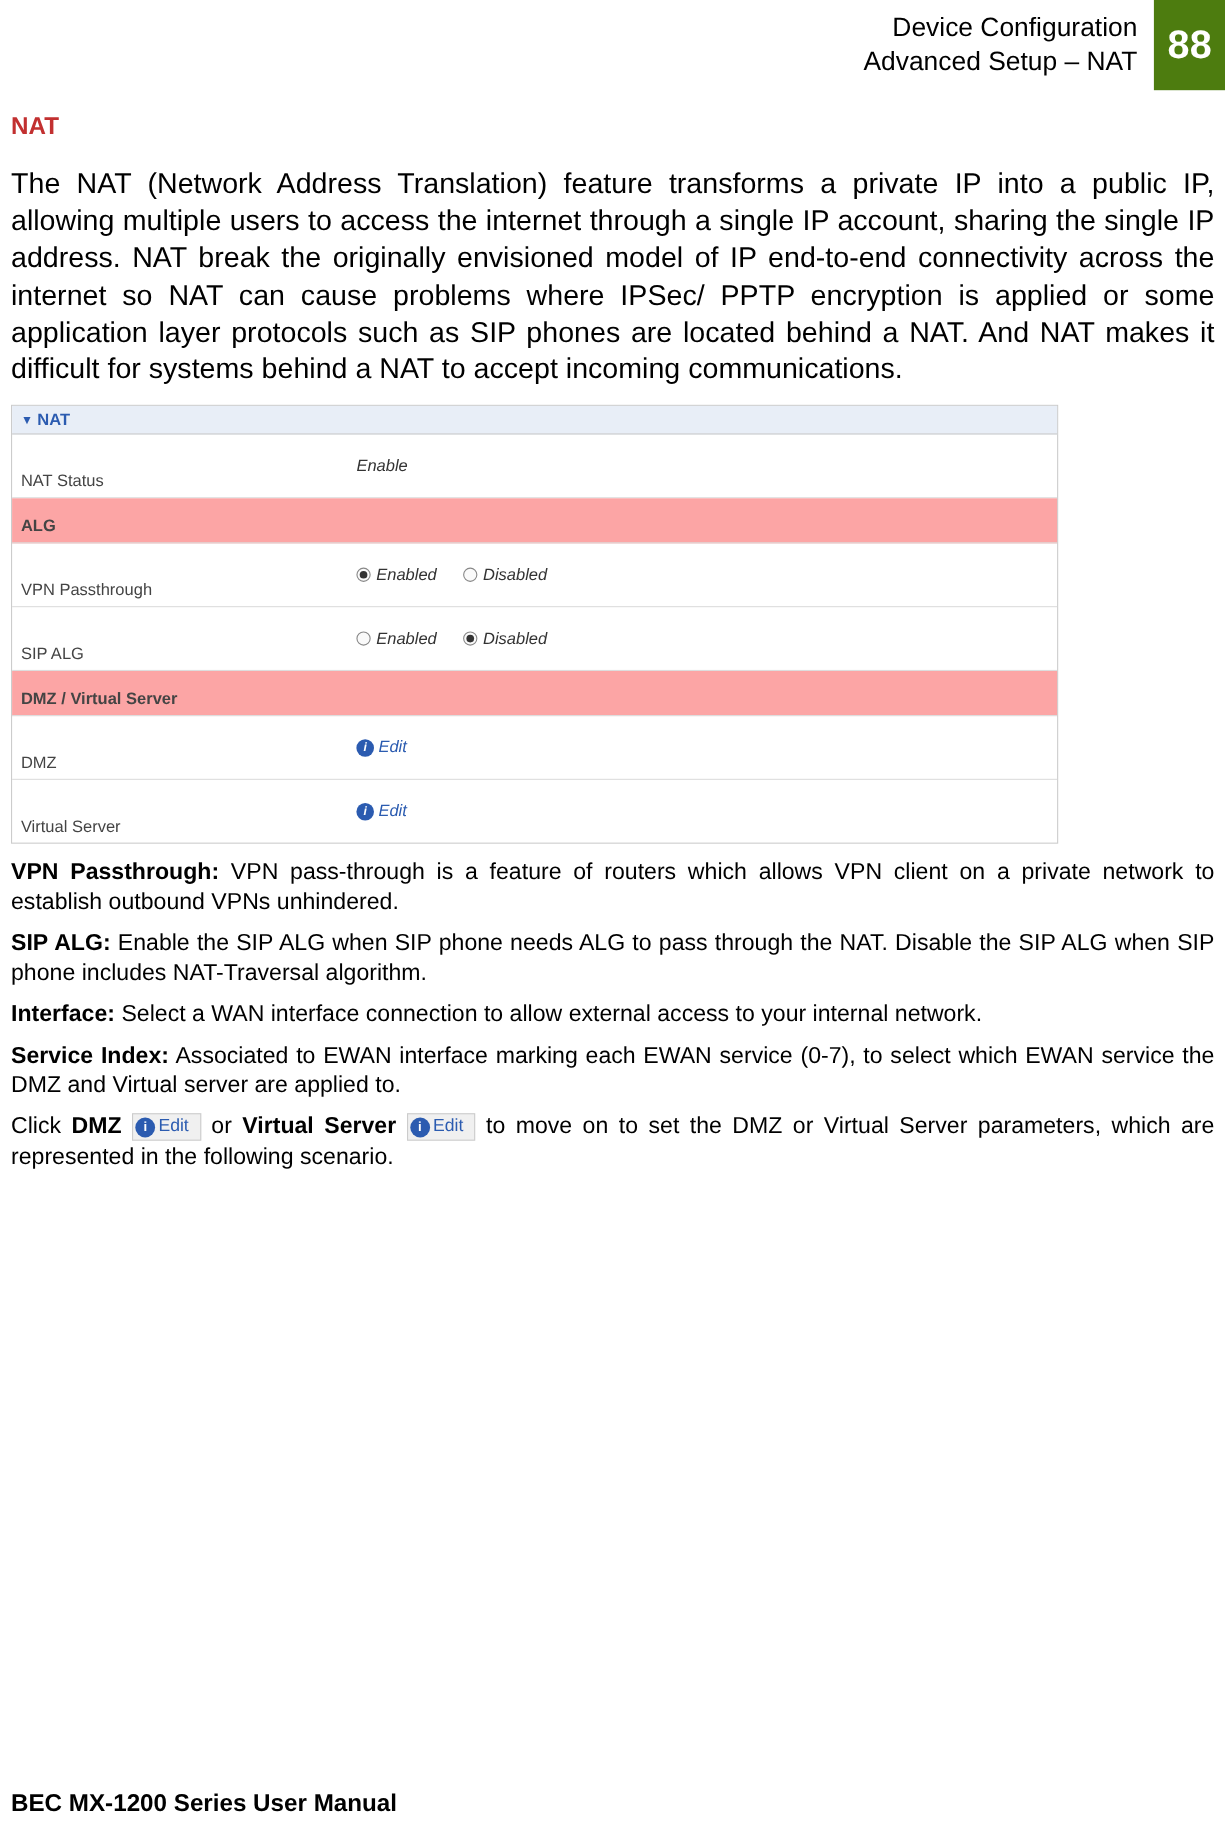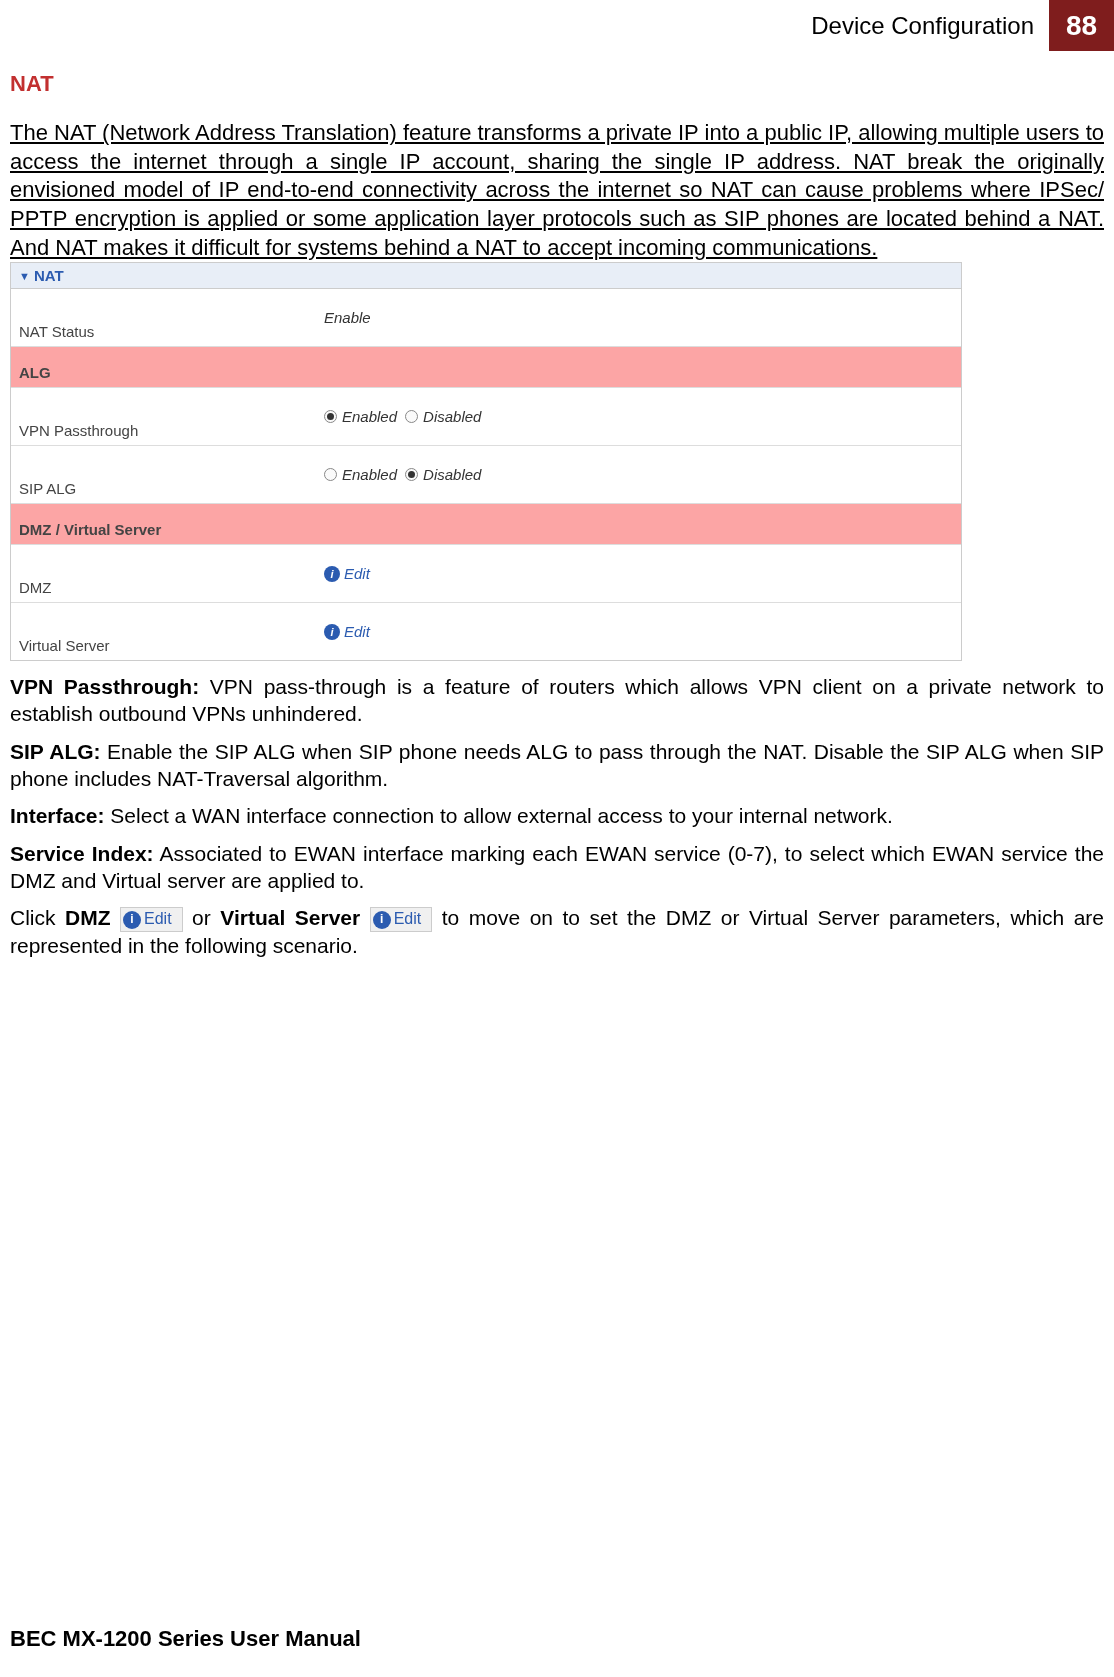--- a/index.html
+++ b/index.html
@@ -19,43 +19,43 @@
       margin-bottom: 20px;
     }
     .header-text {
       text-align: right;
       padding: 10px 15px 10px 0;
       font-weight: normal;
       font-size: 24px;
       line-height: 1.3;
     }
     .page-number {
-      background: #7f1d1d;
+      background: #4d7c0f;
       color: #fff;
       width: 65px;
       display: flex;
       align-items: center;
       justify-content: center;
-      font-size: 28px;
+      font-size: 36px;
       font-weight: bold;
     }
     .content {
       padding: 0 10px 0 10px;
     }
     .section-title {
       color: #c23030;
       font-weight: bold;
       font-size: 22px;
       margin-bottom: 22px;
     }
     .intro-text {
-      font-size: 22px;
+      font-size: 26px;
       line-height: 1.3;
       text-align: justify;
-      text-decoration: underline;
+      margin-bottom: 15px;
     }
     .screenshot {
       border: 1px solid #ccc;
       width: 952px;
       margin-bottom: 12px;
       font-size: 15px;
     }
     .panel-header {
       background: #e8eef7;
       color: #2b5bb0;
@@ -91,21 +91,21 @@
       font-style: italic;
     }
     .section-row {
       background: #fca5a5;
       font-weight: bold;
       color: #333;
     }
     .radio-group {
       display: flex;
       align-items: center;
-      gap: 8px;
+      gap: 24px;
     }
     .radio-group label {
       display: flex;
       align-items: center;
       gap: 5px;
     }
     .radio-circle {
       display: inline-block;
       width: 13px;
       height: 13px;
@@ -185,20 +185,21 @@
       font-weight: bold;
       font-size: 22px;
     }
   </style>
 </head>
 <body>
 
 <div class="header">
   <div class="header-text">
     <div>Device Configuration</div>
+    <div>Advanced Setup – NAT</div>
   </div>
   <div class="page-number">88</div>
 </div>
 
 <div class="content">
   <div class="section-title">NAT</div>
 
   <div class="intro-text">The NAT (Network Address Translation) feature transforms a private IP into a public IP, allowing multiple users to access the internet through a single IP account, sharing the single IP address. NAT break the originally envisioned model of IP end-to-end connectivity across the internet so NAT can cause problems where IPSec/ PPTP encryption is applied or some application layer protocols such as SIP phones are located behind a NAT. And NAT makes it difficult for systems behind a NAT to accept incoming communications.</div>
 
   <div class="screenshot">

